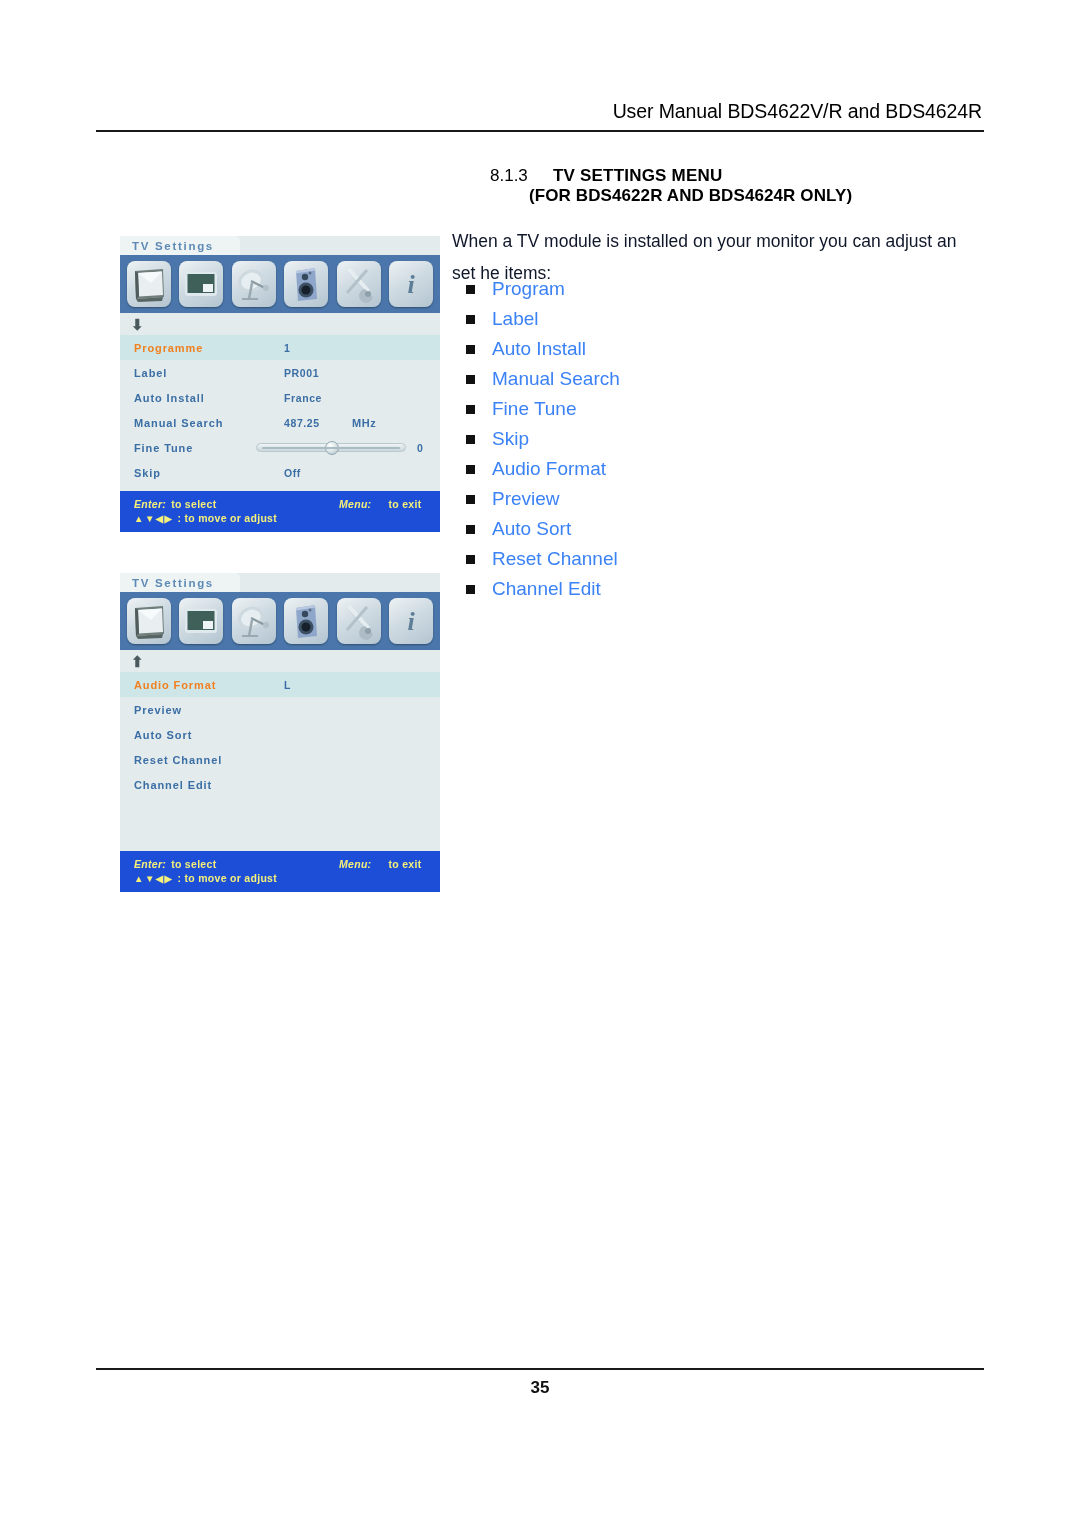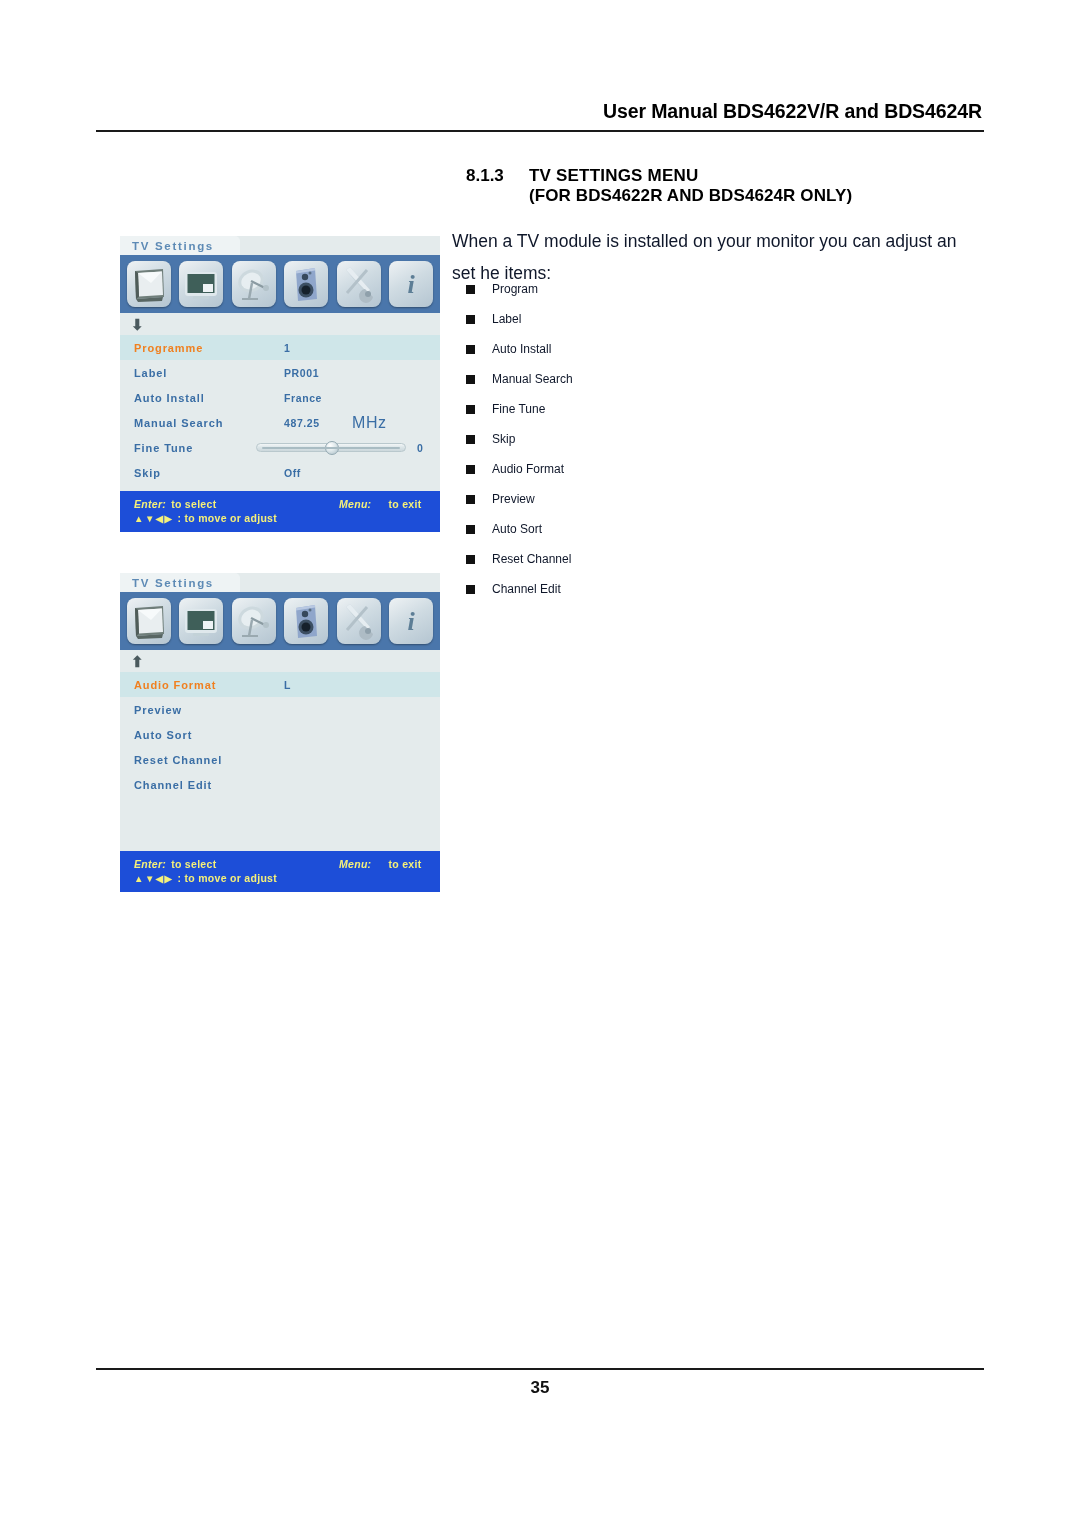--- a/index.html
+++ b/index.html
@@ -19,21 +19,21 @@
   
   .page-header {
     position: absolute;
     left: 96px;
     top: 100px;
     width: 888px;
     text-align: right;
   }
   .page-header .title {
     font-size: 19.5px;
-    font-weight: bold;
+    font-weight: normal;
     letter-spacing: -0.1px;
     color: #000;
     display: inline-block;
     padding-right: 2px;
   }
   .header-rule {
     position: absolute;
     left: 96px;
     top: 130px;
     width: 888px;
@@ -47,24 +47,25 @@
     left: 466px;
     top: 166px;
     width: 520px;
   }
   .section-heading .num-row {
     display: flex;
     align-items: baseline;
   }
   .sec-num {
     font-size: 17px;
-    font-weight: bold;
+    font-weight: normal;
     width: 63px;
     flex: none;
     letter-spacing: 0px;
+    margin-left: 24px;
   }
   .sec-title {
     font-size: 17px;
     font-weight: bold;
     letter-spacing: 0.2px;
   }
   .sec-sub {
     font-size: 17px;
     font-weight: bold;
     margin-left: 63px;
@@ -98,22 +99,22 @@
     display: flex;
     align-items: center;
   }
   .bullet-mark i {
     display: block;
     width: 9px;
     height: 9px;
     background: #111;
   }
   .bullet-label {
-    font-size: 12px;
-    color: #0f172a;
+    font-size: 19px;
+    color: #3b82f6;
     line-height: 30px;
   }
 
   
   .osd {
     position: absolute;
     width: 320px;
     background: #e4ebec;
     font-family: "Liberation Sans", sans-serif;
   }
@@ -191,22 +192,22 @@
   .osd-row.selected .row-label { color: #f08020; }
   .row-value {
     font-size: 10.5px;
     font-weight: bold;
     color: #3a6ea5;
     letter-spacing: 0.6px;
     width: 68px;
     flex: none;
   }
   .row-unit {
-    font-size: 16px;
-    font-weight: normal;
+    font-size: 11px;
+    font-weight: bold;
     color: #3a6ea5;
     letter-spacing: 0.6px;
   }
 
   
   .slider-wrap {
     position: absolute;
     left: 136px;
     top: 0;
     height: 25px;

